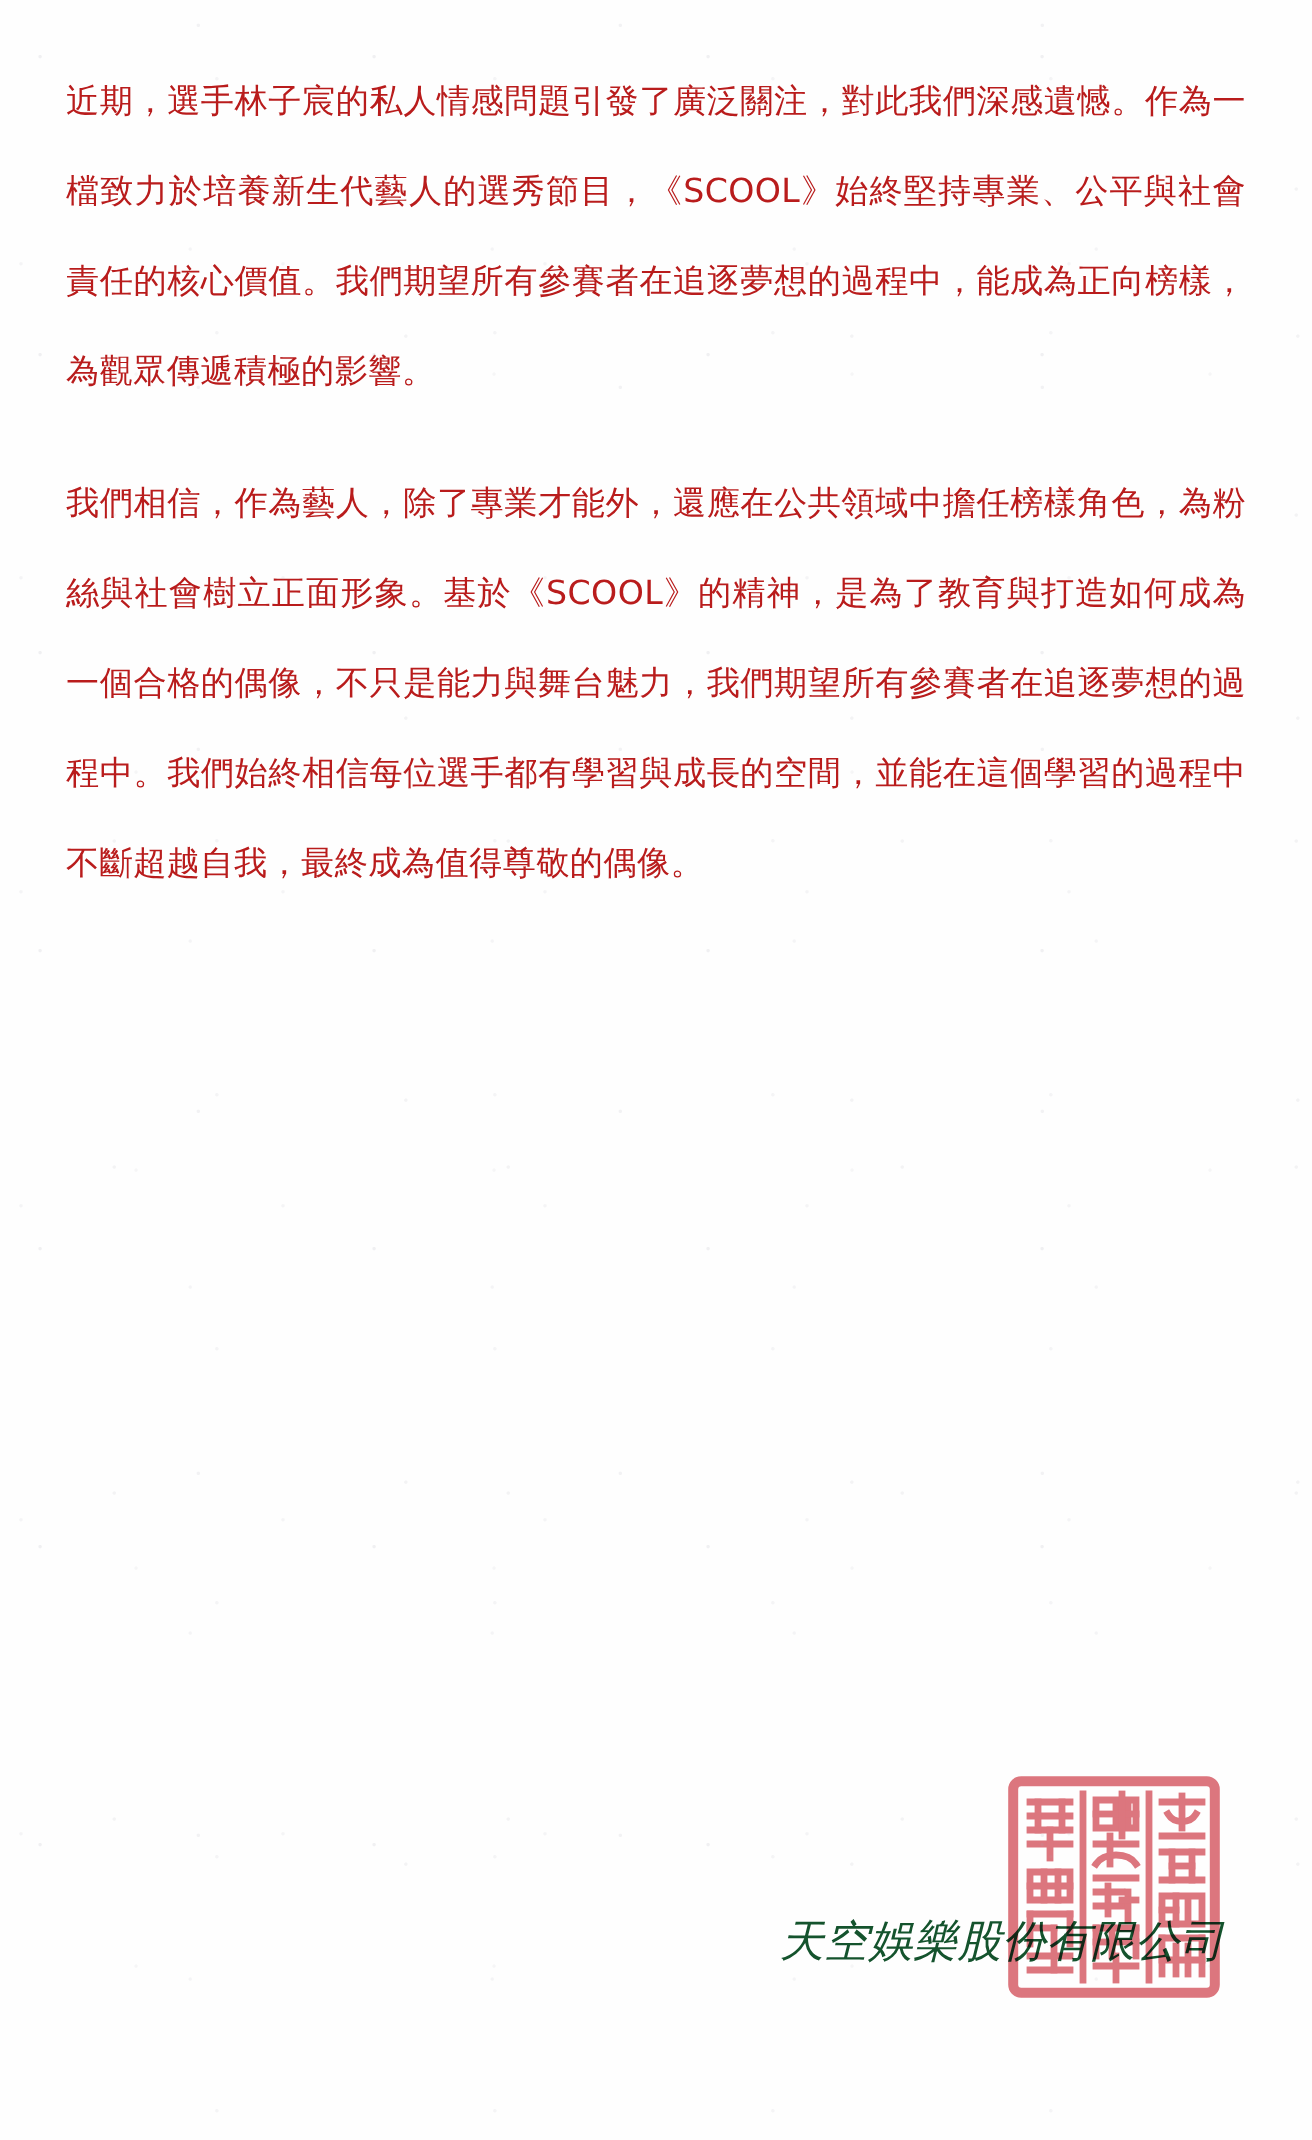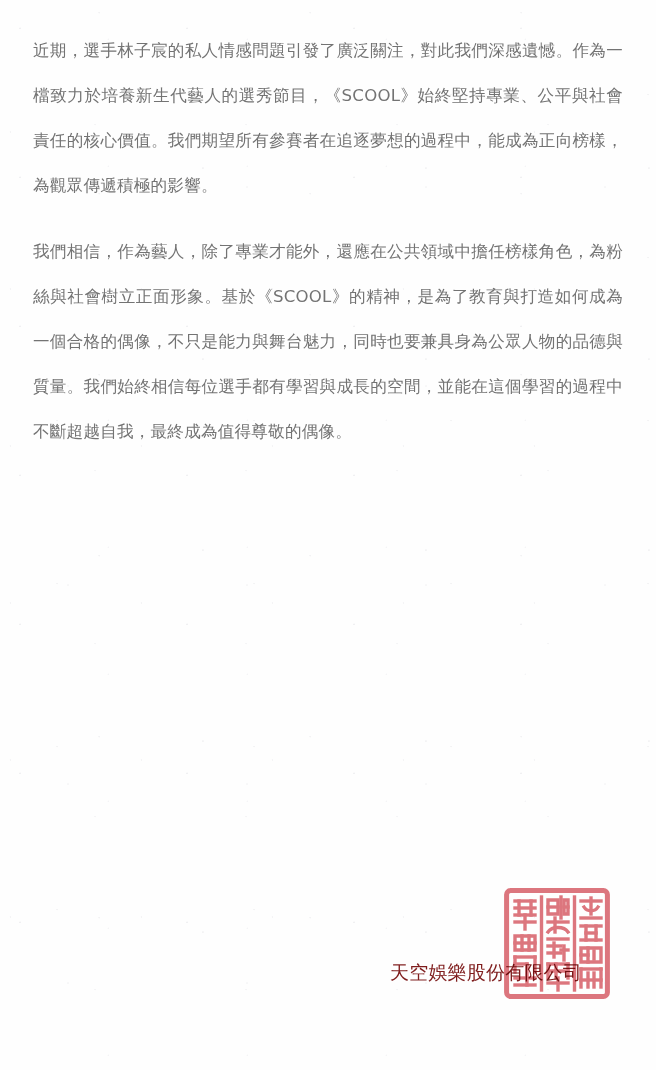--- a/index.html
+++ b/index.html
@@ -37,21 +37,21 @@
   }
 
   #document-body {
     position: absolute;
     left: 33px;
     top: 0;
     width: 590px;
   }
 
   .statement-paragraph {
-    color: #737373;
+    color: #b91c1c;
     font-size: 16.6px;
     line-height: 45px;
     letter-spacing: 0.2px;
     text-align: justify;
     text-justify: inter-character;
     margin: 0;
     white-space: normal;
     word-break: break-all;
   }
   .statement-paragraph.p1 { margin-top: 28px; }
@@ -64,26 +64,27 @@
     position: absolute;
     left: 0;
     top: 960px;
     width: 656px;
     height: 110px;
   }
   #company-signature {
     position: absolute;
     left: 390px;
     top: 0;
-    color: #7f1d1d;
-    font-size: 19px;
+    color: #14532d;
+    font-size: 22px;
     line-height: 24px;
     letter-spacing: 0.2px;
     white-space: nowrap;
     z-index: 2;
+    font-style: italic;
   }
 
   
   #company-seal {
     position: absolute;
     left: 504px;
     top: -72px;
     width: 106px;
     height: 111px;
     z-index: 3;
@@ -92,21 +93,21 @@
   }
   #company-seal svg { display: block; width: 100%; height: 100%; }
 </style>
 </head>
 <body>
 
 <div id="paper-texture"></div>
 
 <div id="document-body">
   <p class="statement-paragraph p1">近期，選手林子宸的私人情感問題引發了廣泛關注，對此我們深感遺憾。作為一檔致力於培養新生代藝人的選秀節目，《SCOOL》始終堅持專業、公平與社會責任的核心價值。我們期望所有參賽者在追逐夢想的過程中，能成為正向榜樣，為觀眾傳遞積極的影響。</p>
-  <p class="statement-paragraph p3">我們相信，作為藝人，除了專業才能外，還應在公共領域中擔任榜樣角色，為粉絲與社會樹立正面形象。基於《SCOOL》的精神，是為了教育與打造如何成為一個合格的偶像，不只是能力與舞台魅力，同時也要兼具身為公眾人物的品德與質量。我們始終相信每位選手都有學習與成長的空間，並能在這個學習的過程中不斷超越自我，最終成為值得尊敬的偶像。</p>
+  <p class="statement-paragraph p3">我們相信，作為藝人，除了專業才能外，還應在公共領域中擔任榜樣角色，為粉絲與社會樹立正面形象。基於《SCOOL》的精神，是為了教育與打造如何成為一個合格的偶像，不只是能力與舞台魅力，我們期望所有參賽者在追逐夢想的過程中。我們始終相信每位選手都有學習與成長的空間，並能在這個學習的過程中不斷超越自我，最終成為值得尊敬的偶像。</p>
 </div>
 
 <div id="signature-block">
 
   <div id="company-signature">天空娛樂股份有限公司</div>
 
   <div id="company-seal">
     <svg viewBox="0 0 106 111" xmlns="http://www.w3.org/2000/svg" fill="none" stroke="#d9636c" stroke-width="3.4" stroke-linecap="square">
 
       <rect x="2.6" y="2.6" width="100.8" height="105.8" rx="4" ry="4" stroke-width="5"></rect>

